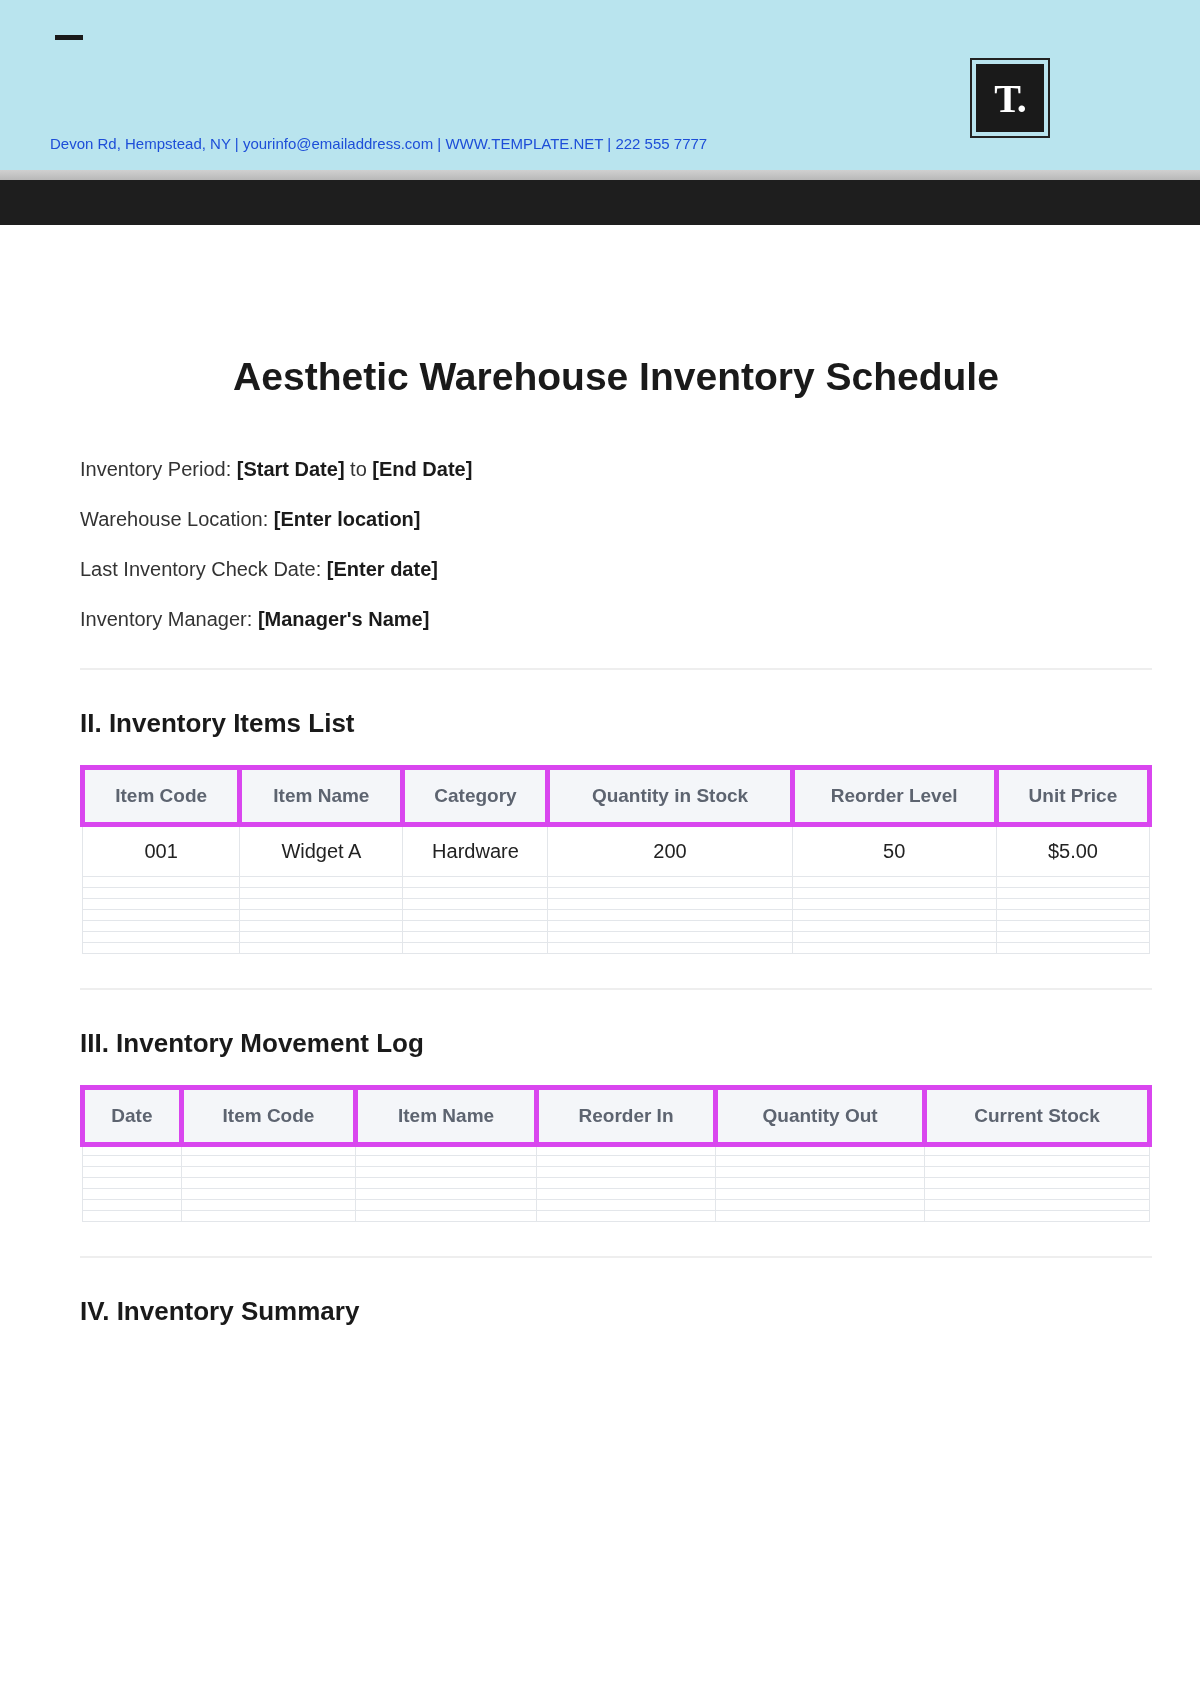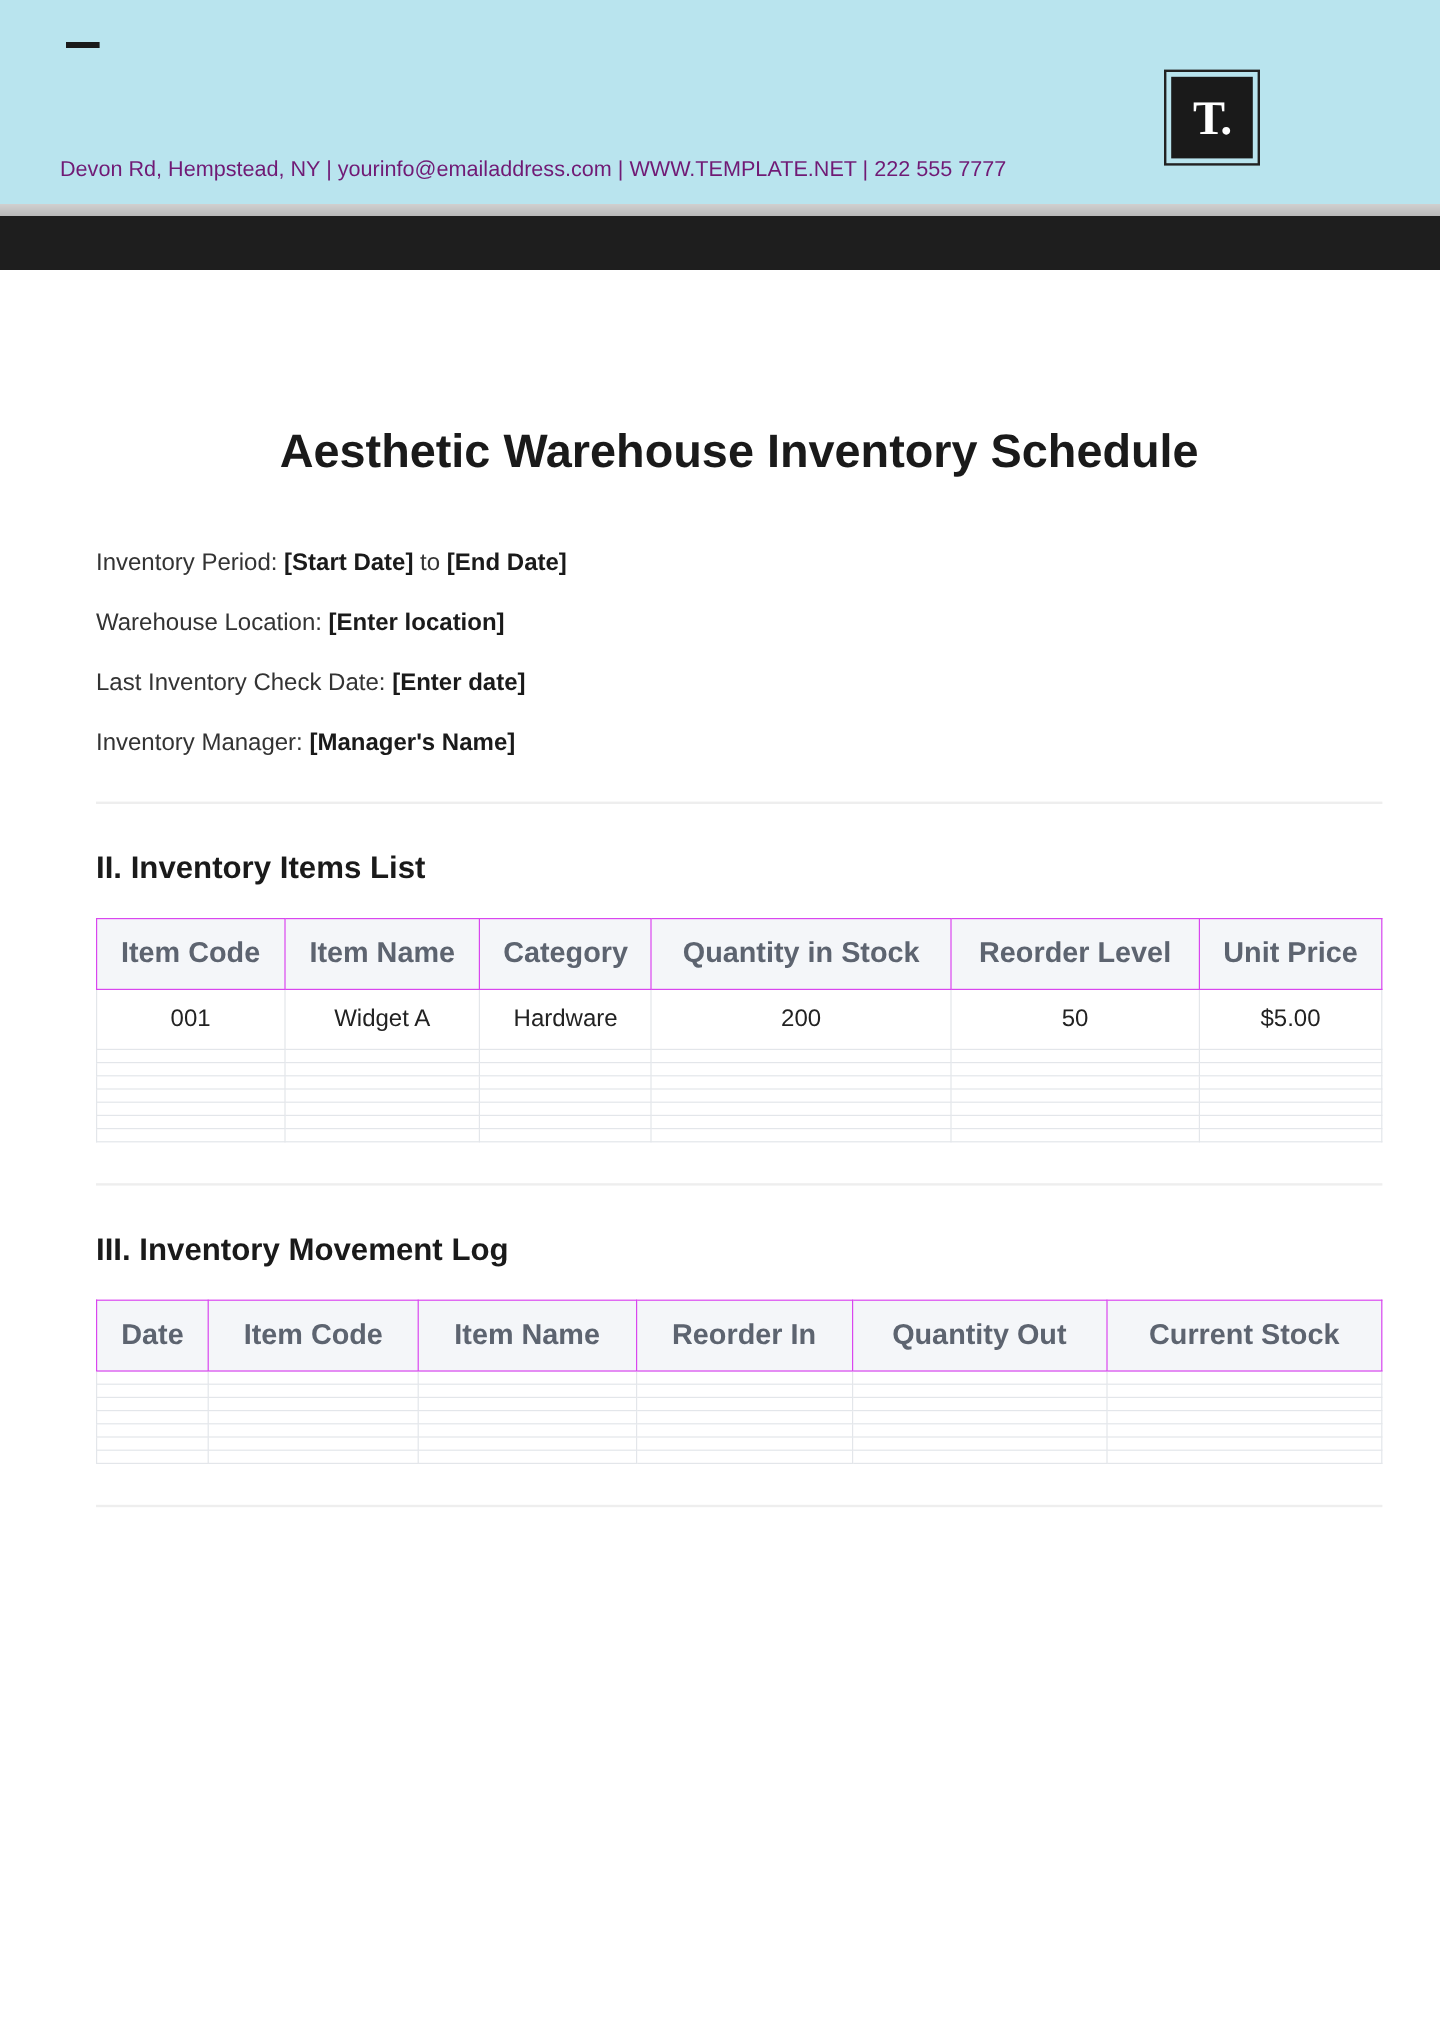--- a/index.html
+++ b/index.html
@@ -42,22 +42,22 @@
   color: #fff;
   font-family: Georgia, "Times New Roman", serif;
   font-weight: bold;
   font-size: 40px;
   letter-spacing: -1px;
 }
 .contact-line {
   position: absolute;
   bottom: 18px;
   left: 50px;
-  font-size: 18px;
-  color: #701a75;
+  font-size: 15px;
+  color: #1d4ed8;
 }
 .gray-strip {
   height: 10px;
   background: linear-gradient(to bottom, #d0d0d0, #b8b8b8);
 }
 .black-bar {
   height: 45px;
   background: #1e1e1e;
 }
 .content {
@@ -90,23 +90,23 @@
 }
 table {
   width: 100%;
   border-collapse: collapse;
   margin-top: 6px;
 }
 th {
   background: #f4f6f9;
   color: #5d6470;
   font-weight: 700;
-  font-size: 24px;
+  font-size: 19px;
   padding: 15px 10px;
-  border: 1px solid #d946ef;
+  border: 5px solid #d946ef;
   text-align: center;
 }
 td {
   color: #222;
   font-size: 20px;
   padding: 13px 10px;
   border: 1px solid #e3e6ea;
   text-align: center;
 }
 tr.empty td { height: 11px; padding: 0; }
@@ -299,14 +299,17 @@
             <td></td>
             <td></td>
             <td></td>
           </tr>
       </tbody>
     </table>
   </div>
 
   <hr class="divider">
 
+  <div class="section-block">
+    <h2 class="section-heading">IV. Inventory Summary</h2>
+  </div>
 
 </div>
 
 </body></html>

